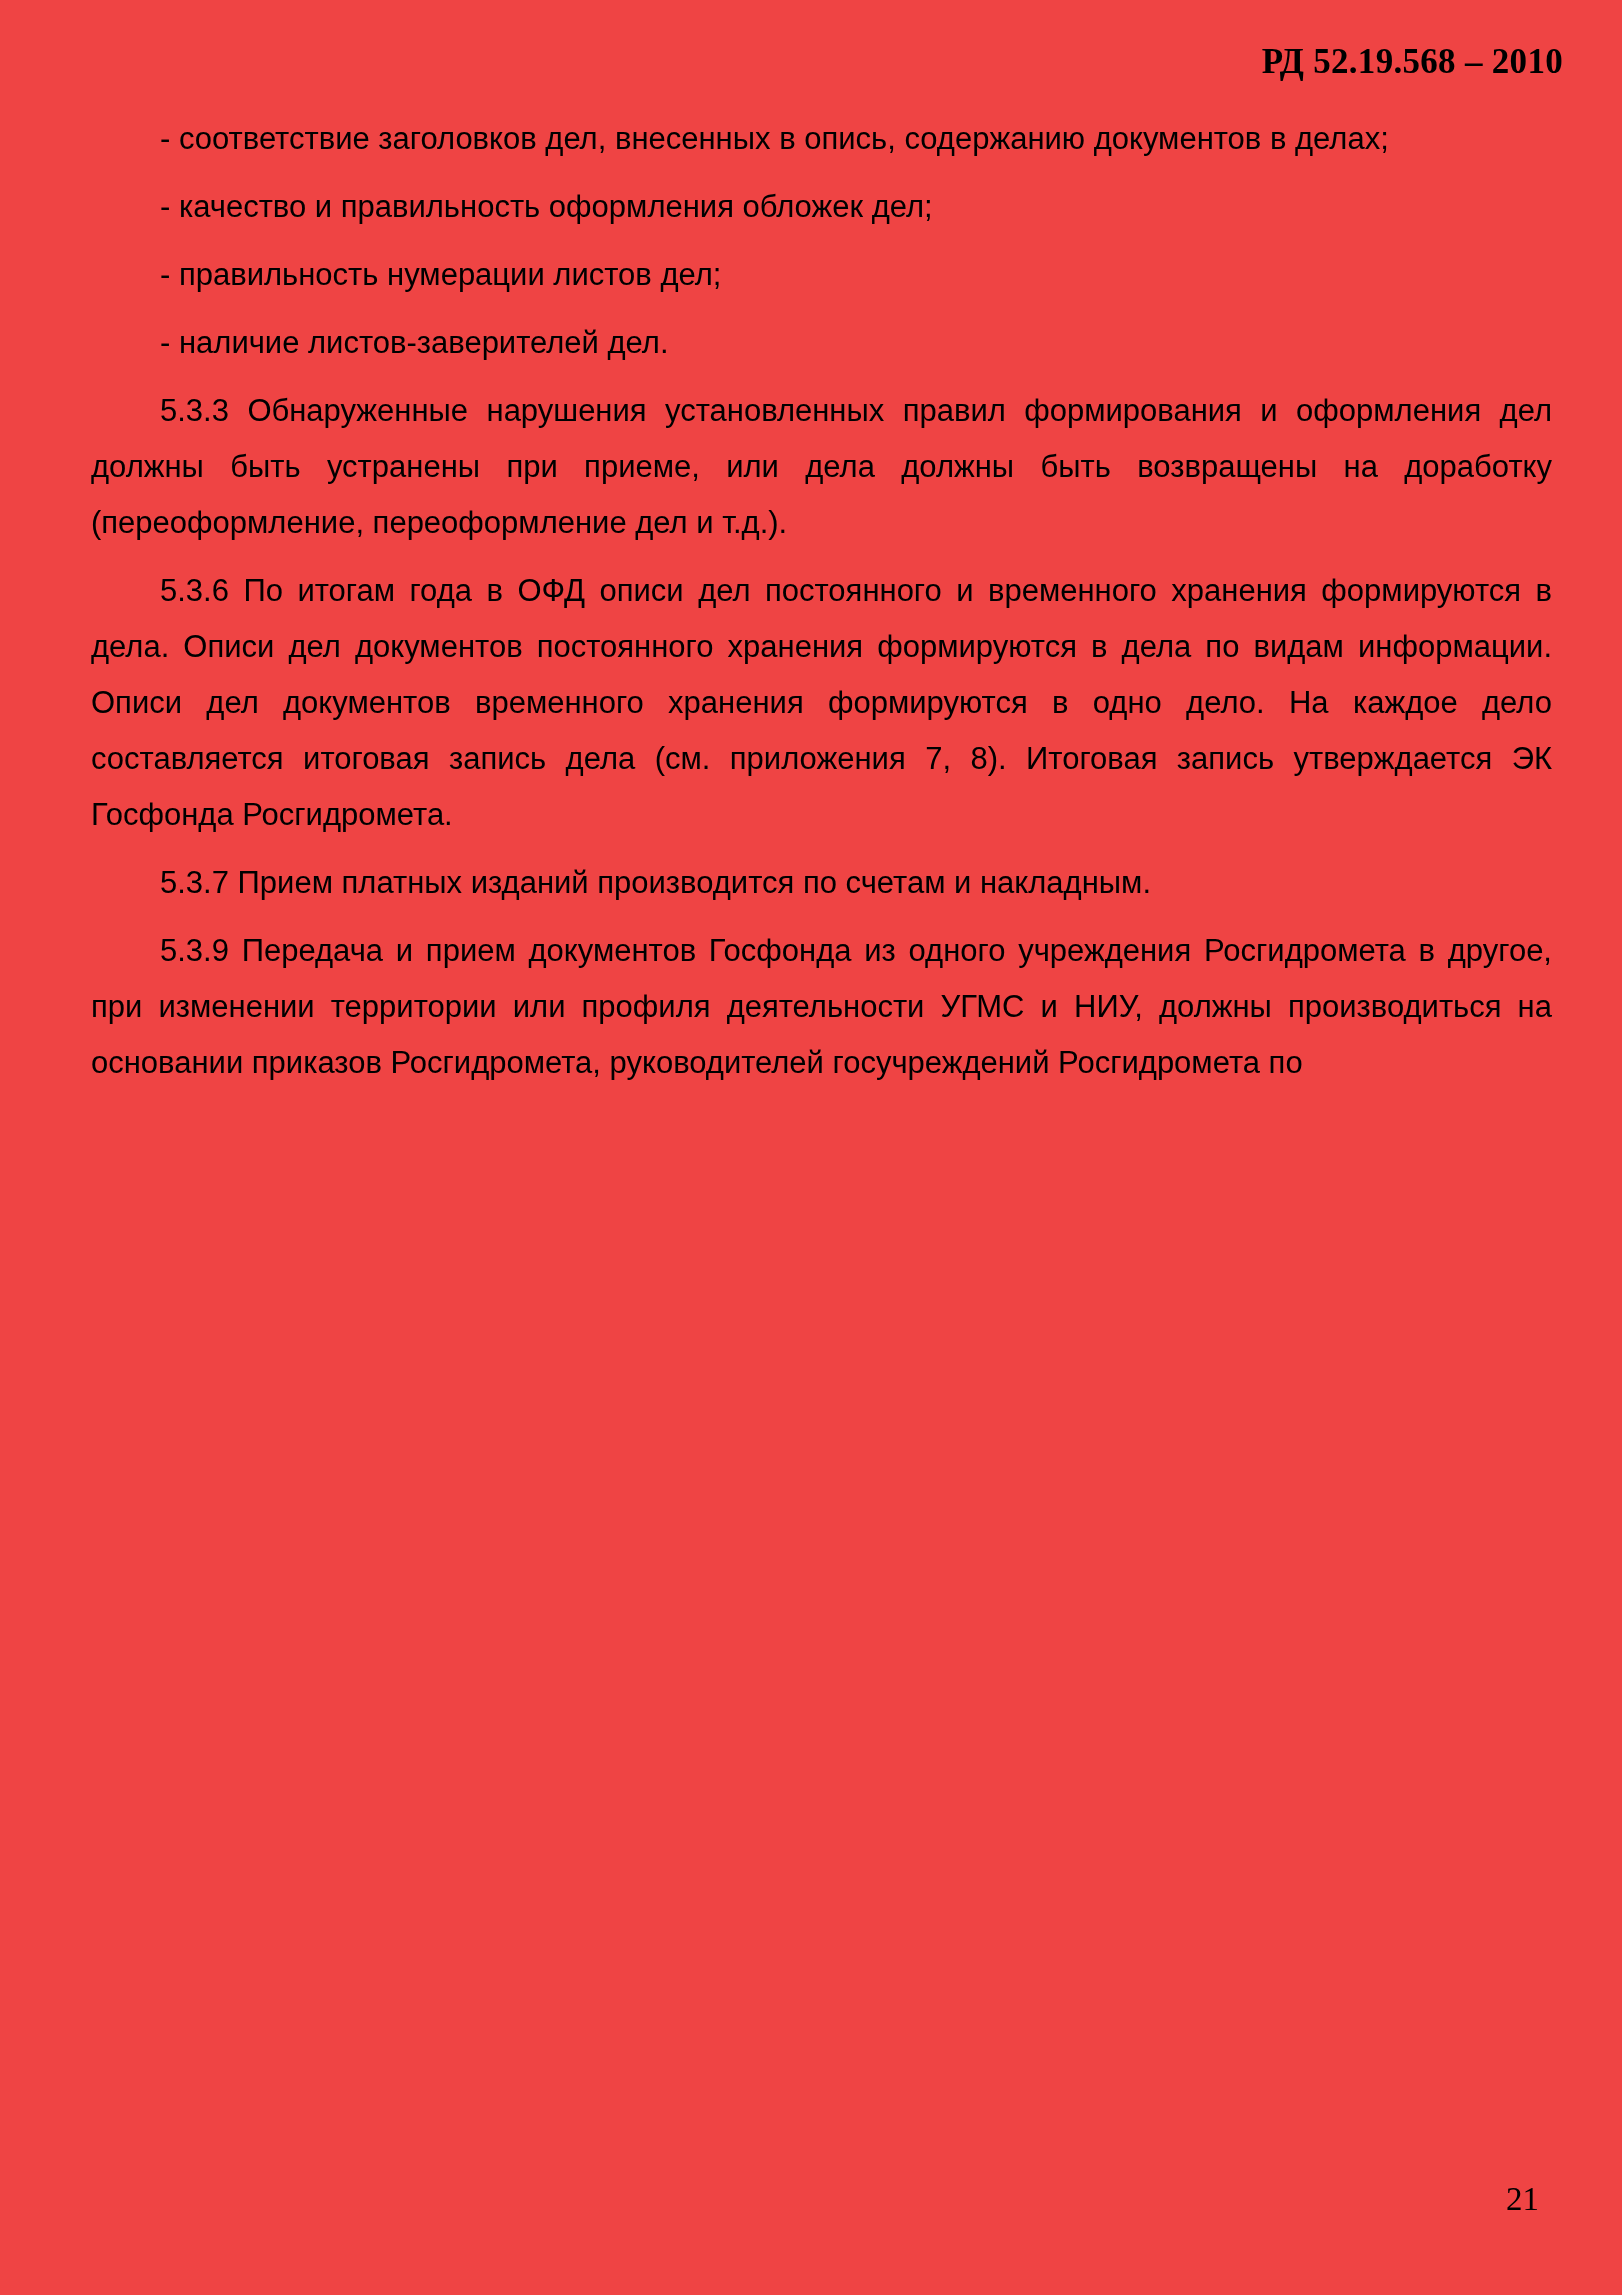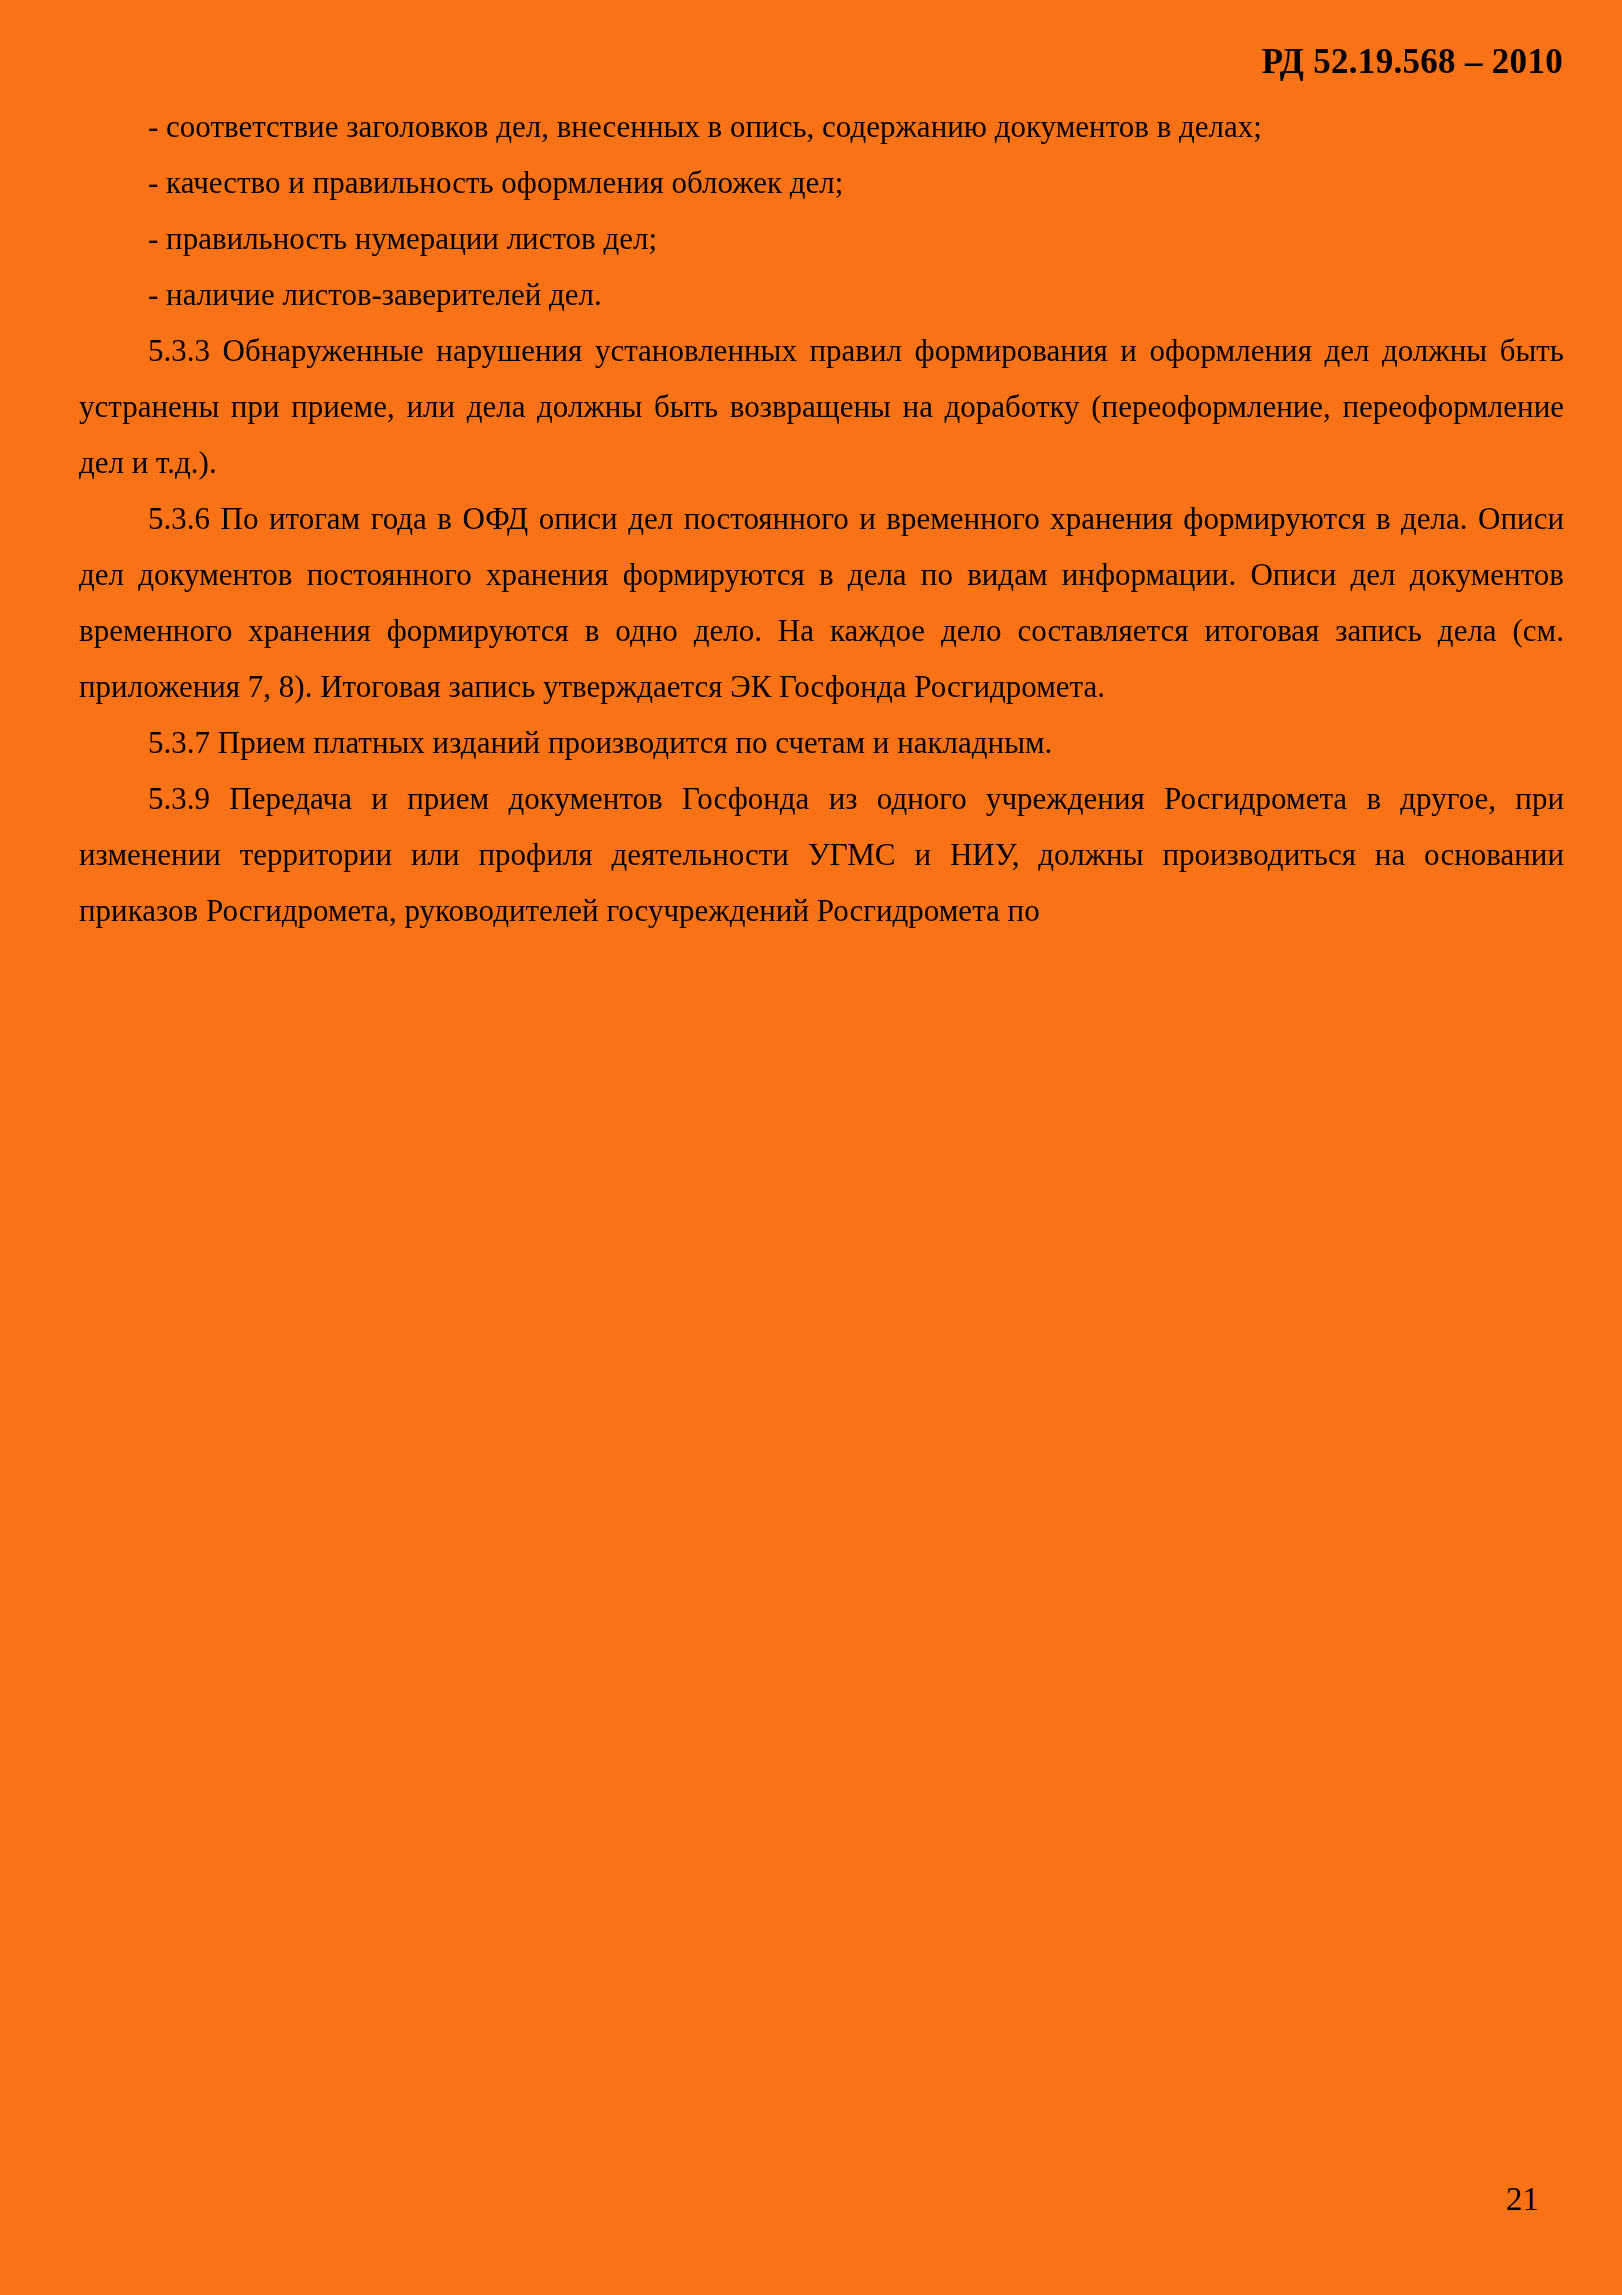--- a/index.html
+++ b/index.html
@@ -4,21 +4,21 @@
 <style>
   html, body {
     margin: 0;
     padding: 0;
     background: #ffffff;
   }
   .page {
     position: relative;
     width: 1623px;
     height: 2295px;
-    background: #f97316;
+    background: #ef4444;
     overflow: hidden;
     color: #000000;
   }
   .doc-header {
     position: absolute;
     top: 42px;
     right: 60px;
     font-family: "Liberation Serif", serif;
     font-weight: bold;
     font-size: 35px;
@@ -30,24 +30,23 @@
     top: 99px;
     left: 79px;
     width: 1485px;
     font-family: "Liberation Sans", sans-serif;
     font-size: 31px;
     line-height: 56px;
     text-align: justify;
     text-justify: inter-word;
   }
   .doc-body p {
-    margin: 0;
+    margin: 12px;
     padding: 0;
     text-indent: 69px;
-    font-family: Liberation Serif, serif;
   }
   .page-number {
     position: absolute;
     bottom: 77px;
     right: 84px;
     font-family: "Liberation Serif", serif;
     font-size: 33px;
   }
 </style>
 </head>

